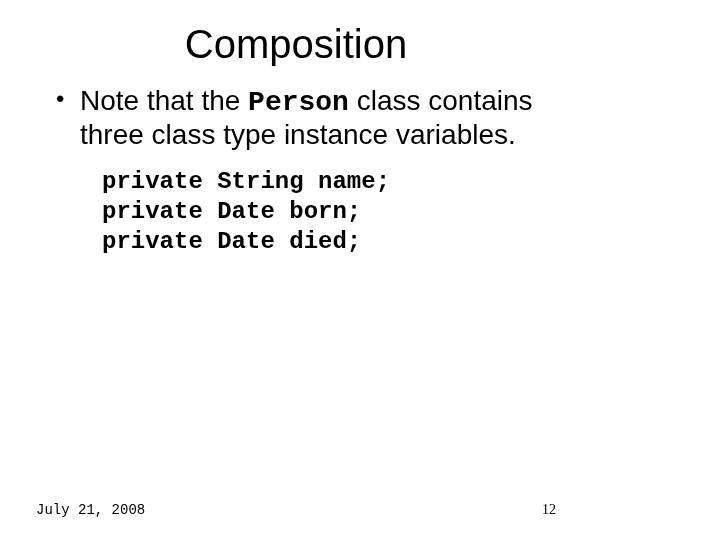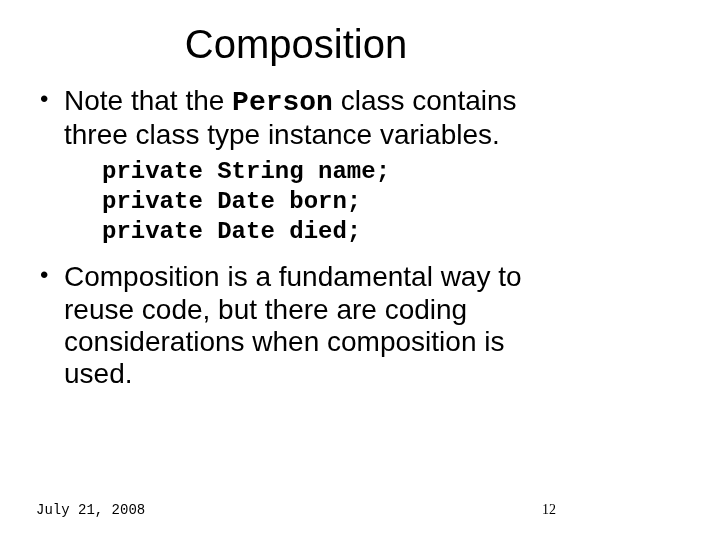--- a/index.html
+++ b/index.html
@@ -20,21 +20,21 @@
     padding: 18px 36px 0 36px;
     position: relative;
   }
   .title {
     text-align: center;
     font-size: 40px;
     font-weight: 400;
     margin: 4px 0 18px 0;
   }
   ul.body {
-    margin: 0;
+    margin: 16px;
     padding: 0 0 0 24px;
     list-style: none;
   }
   ul.body > li {
     position: relative;
     font-size: 28px;
     line-height: 1.15;
     margin-bottom: 6px;
     padding-left: 4px;
   }
@@ -83,21 +83,18 @@
     <li>
       <span>Note that the </span><span class="inline-mono">Person</span><span> class contains three class type instance variables.</span>
     </li>
   </ul>
 
   <div class="code-block">private String name;
 private Date born;
 private Date died;</div>
 
   <ul class="body">
-    <li>
-      <span>Composition  is a fundamental way to reuse code, but there are coding considerations when composition is used.</span>
-    </li>
   </ul>
 
   <div class="footer-date">July 21, 2008</div>
   <div class="footer-page">12</div>
 
 </div>
 
 </body></html>

